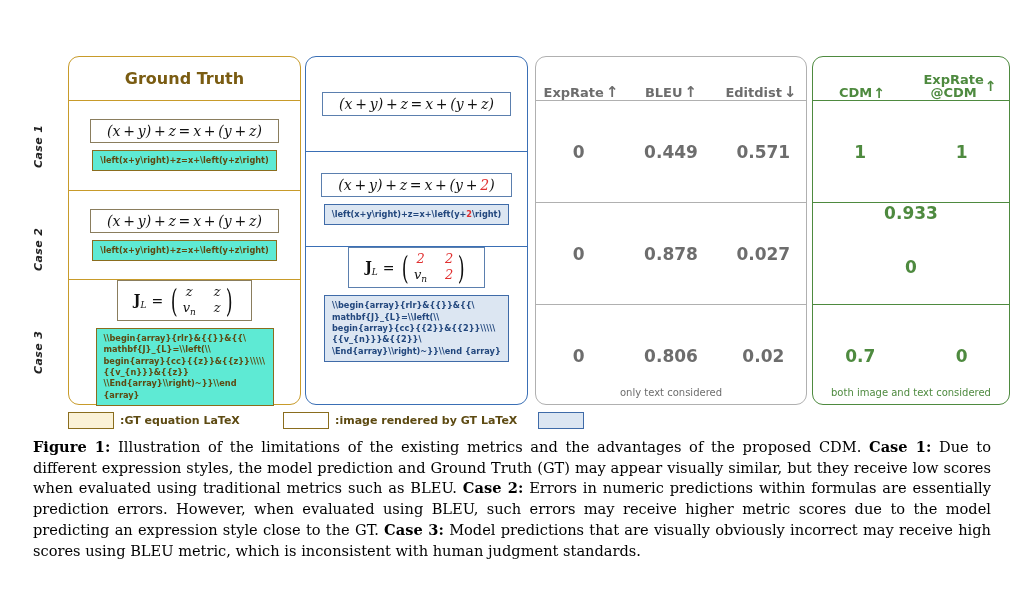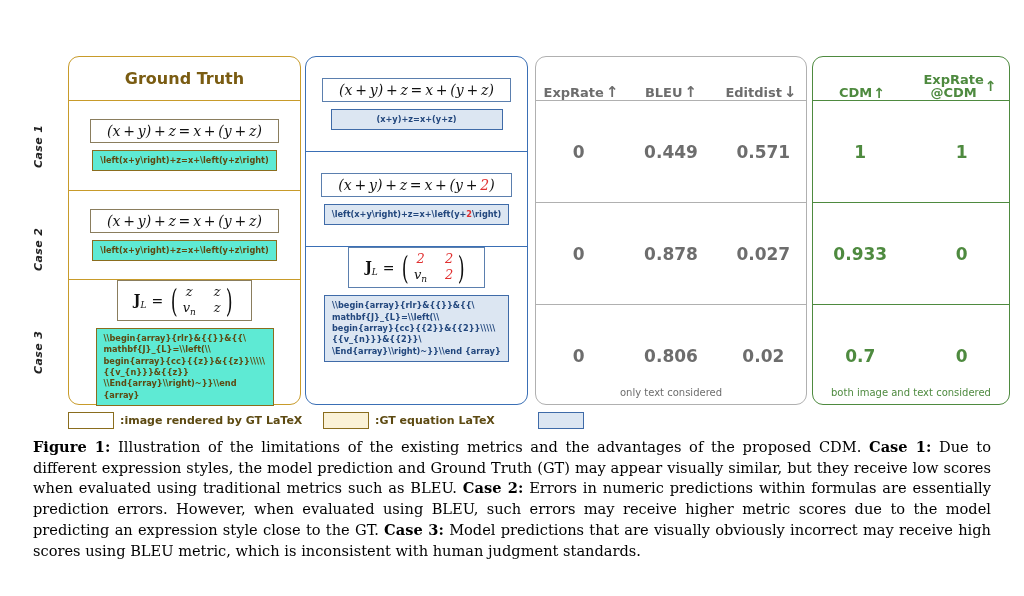--- a/index.html
+++ b/index.html
@@ -172,21 +172,20 @@
     </div>
   </div>
 
   <div class="panel panel-pred">
     <div class="rows">
 
       <div class="row">
         <div class="render-box pred">
           <span class="mathit">(x + y) + z = x + (y + z)</span>
         </div>
-        <div class="latex-box latex-pred latex-center" style="width:172px;">(x+y)+z=x+(y+z)</div>
       </div>
 
       <div class="row">
         <div class="render-box pred">
           <span class="mathit">(x + y) + z = x + (y + </span><span class="red mathit">2</span><span class="mathit">)</span>
         </div>
         <div class="latex-box latex-pred latex-center"><span>\left(x+y\right)+z=x+\left(y+</span><span class="red">2</span><span>\right)</span></div>
       </div>
 
       <div class="row">
@@ -264,41 +263,41 @@
           </span>
           <span class="arrow arrow-sm">↑</span>
         </div>
       </div>
     </div>
     <div class="rows">
       <div class="met-row row" style="flex-direction:row;">
         <div class="cdm-cell">1</div>
         <div class="cdm-cell">1</div>
       </div>
-      <div class="met-row row" style="flex-direction:row;align-items:center;">
+      <div class="met-row row" style="flex-direction:column;align-items:center;">
         <div class="cdm-cell">0.933</div>
         <div class="cdm-cell">0</div>
       </div>
       <div class="met-row row" style="flex-direction:row;">
         <div class="cdm-cell">0.7</div>
         <div class="cdm-cell">0</div>
         <div class="foot-note green">both image and text considered</div>
       </div>
     </div>
   </div>
 
   <div class="legend">
+    <div class="legend-item" style="width:215px;">
+      <span class="swatch sw-gt-latex"></span>
+      <span class="legend-text lt-gold">:GT equation LaTeX</span>
+    </div>
     <div class="legend-item" style="width:255px;">
       <span class="swatch sw-gt-img"></span>
       <span class="legend-text lt-gold">:image rendered by GT LaTeX</span>
     </div>
-    <div class="legend-item" style="width:215px;">
-      <span class="swatch sw-gt-latex"></span>
-      <span class="legend-text lt-gold">:GT equation LaTeX</span>
-    </div>
     <div class="legend-item" style="width:230px;">
       <span class="swatch sw-pred-latex"></span>
     </div>
   </div>
 
 </div>
 
 <div id="caption"><b>Figure 1:</b><span> Illustration of the limitations of the existing metrics and the advantages of the proposed CDM. </span><b>Case 1:</b><span> Due to different expression styles, the model prediction and Ground Truth (GT) may appear visually similar, but they receive low scores when evaluated using traditional metrics such as BLEU. </span><b>Case 2:</b><span> Errors in numeric predictions within formulas are essentially prediction errors. However, when evaluated using BLEU, such errors may receive higher metric scores due to the model predicting an expression style close to the GT. </span><b>Case 3:</b><span> Model predictions that are visually obviously incorrect may receive high scores using BLEU metric, which is inconsistent with human judgment standards.</span></div>
 
 </body></html>

